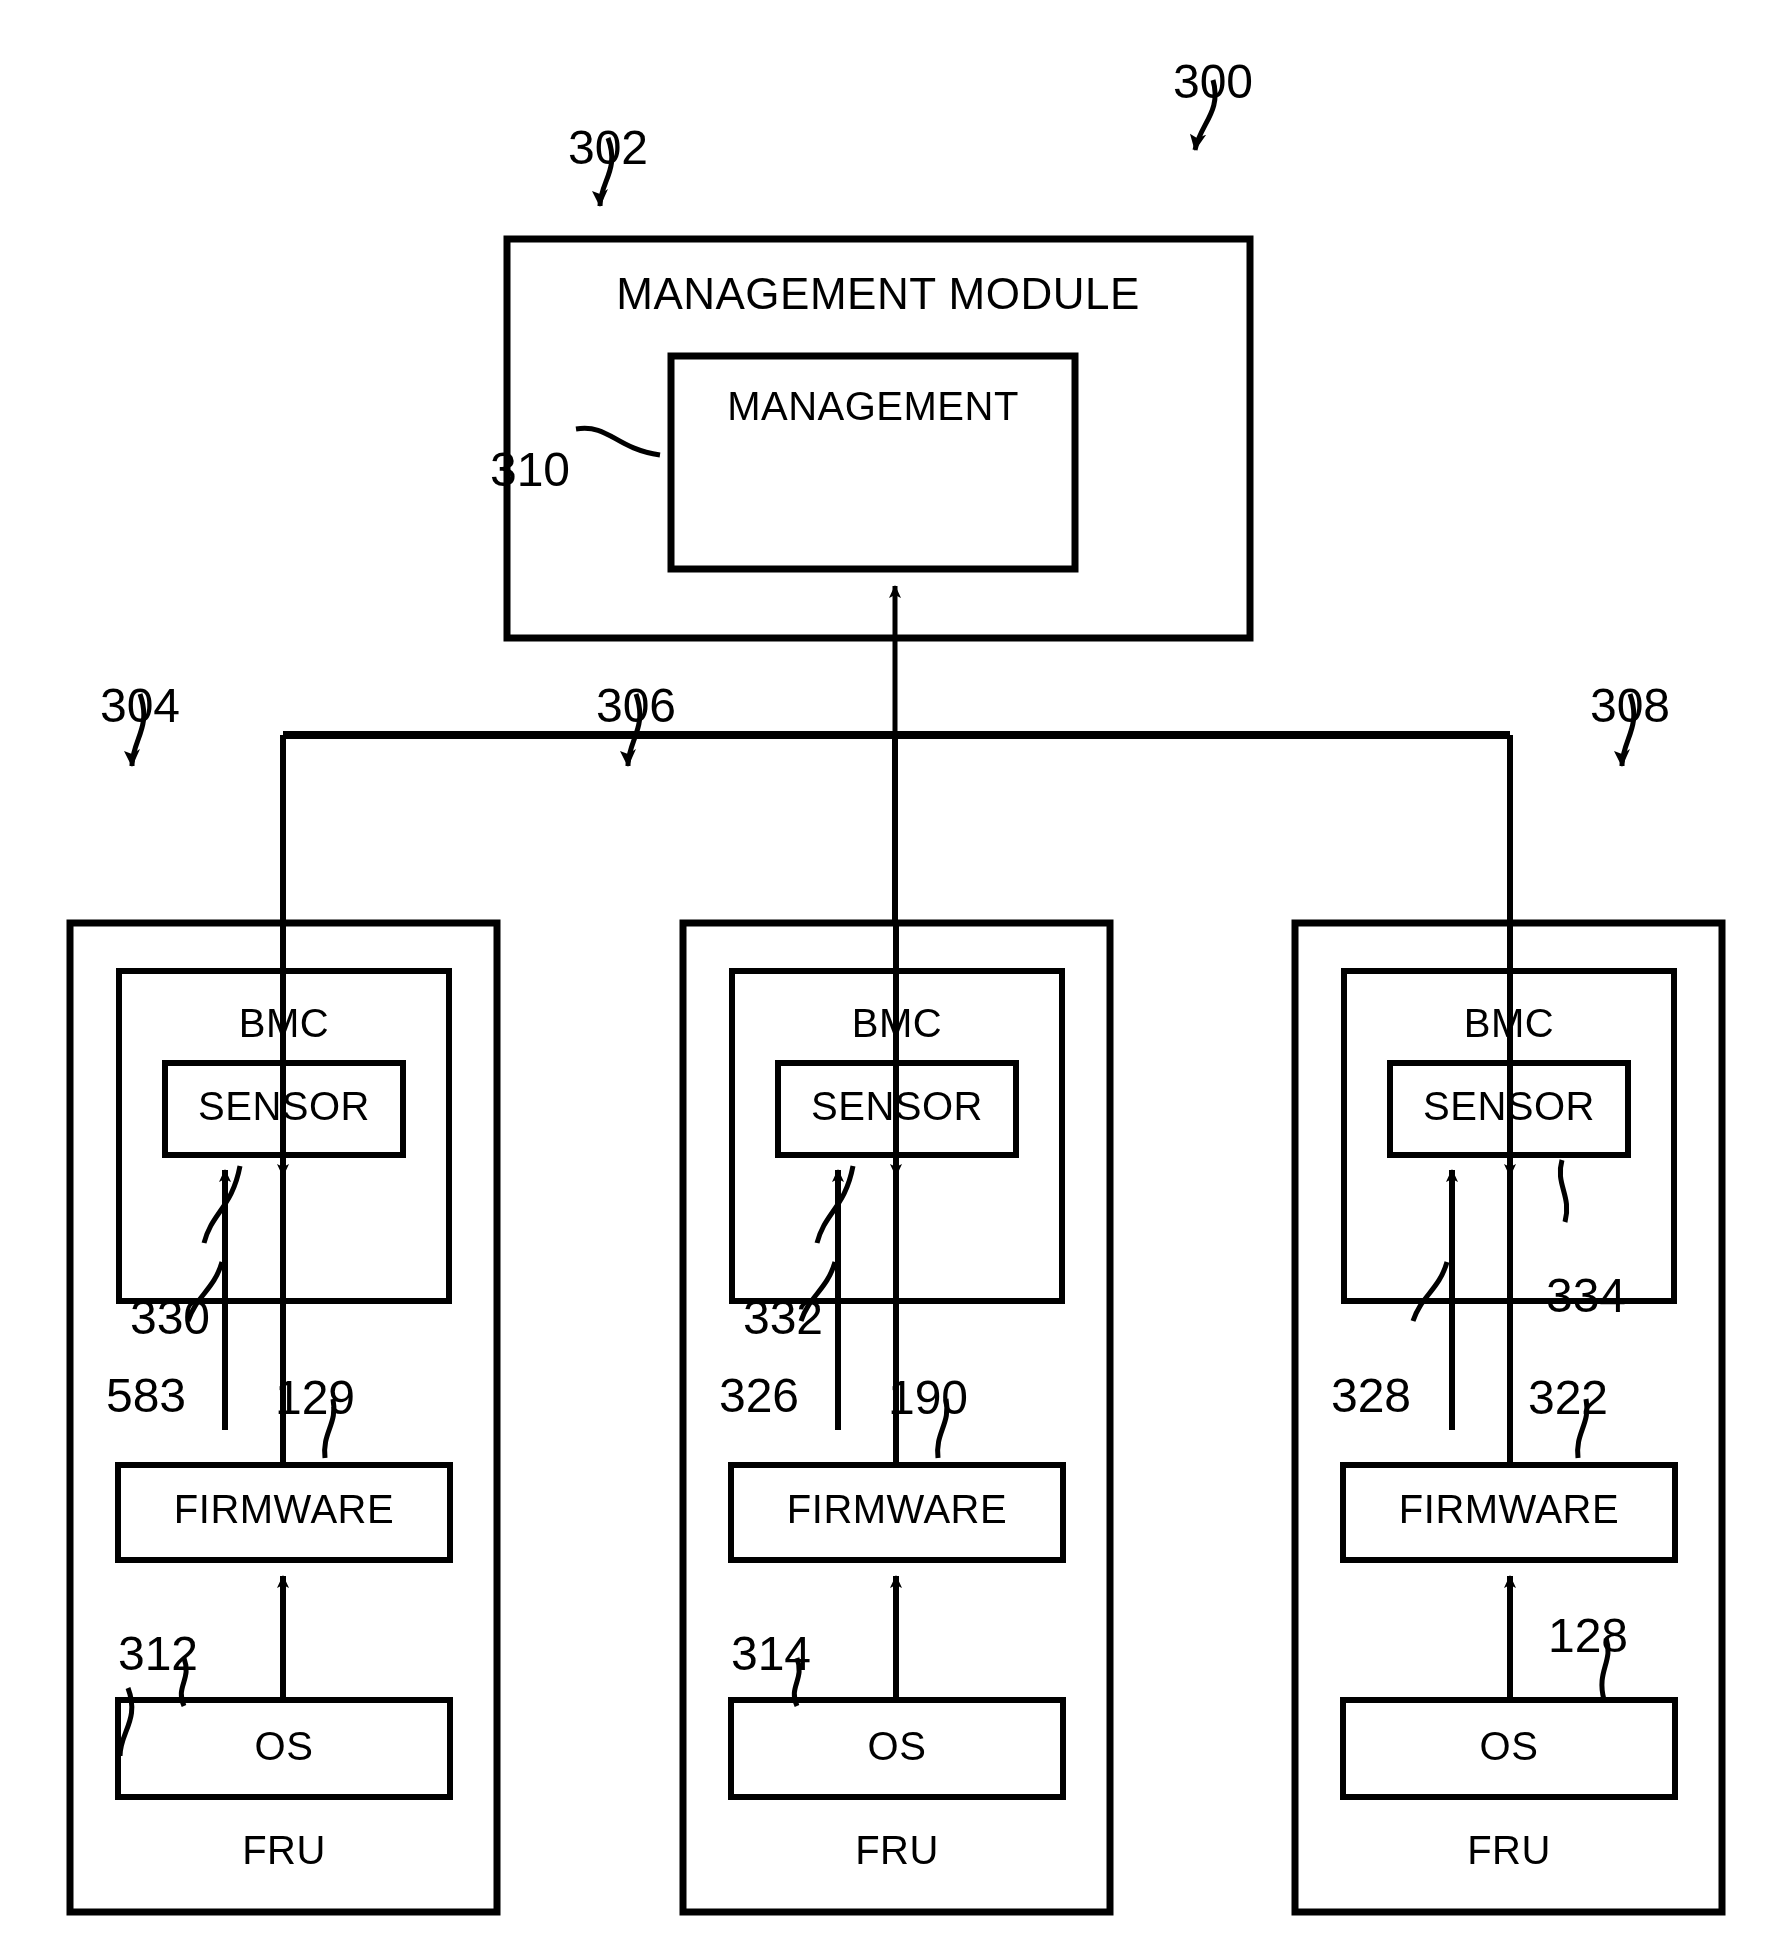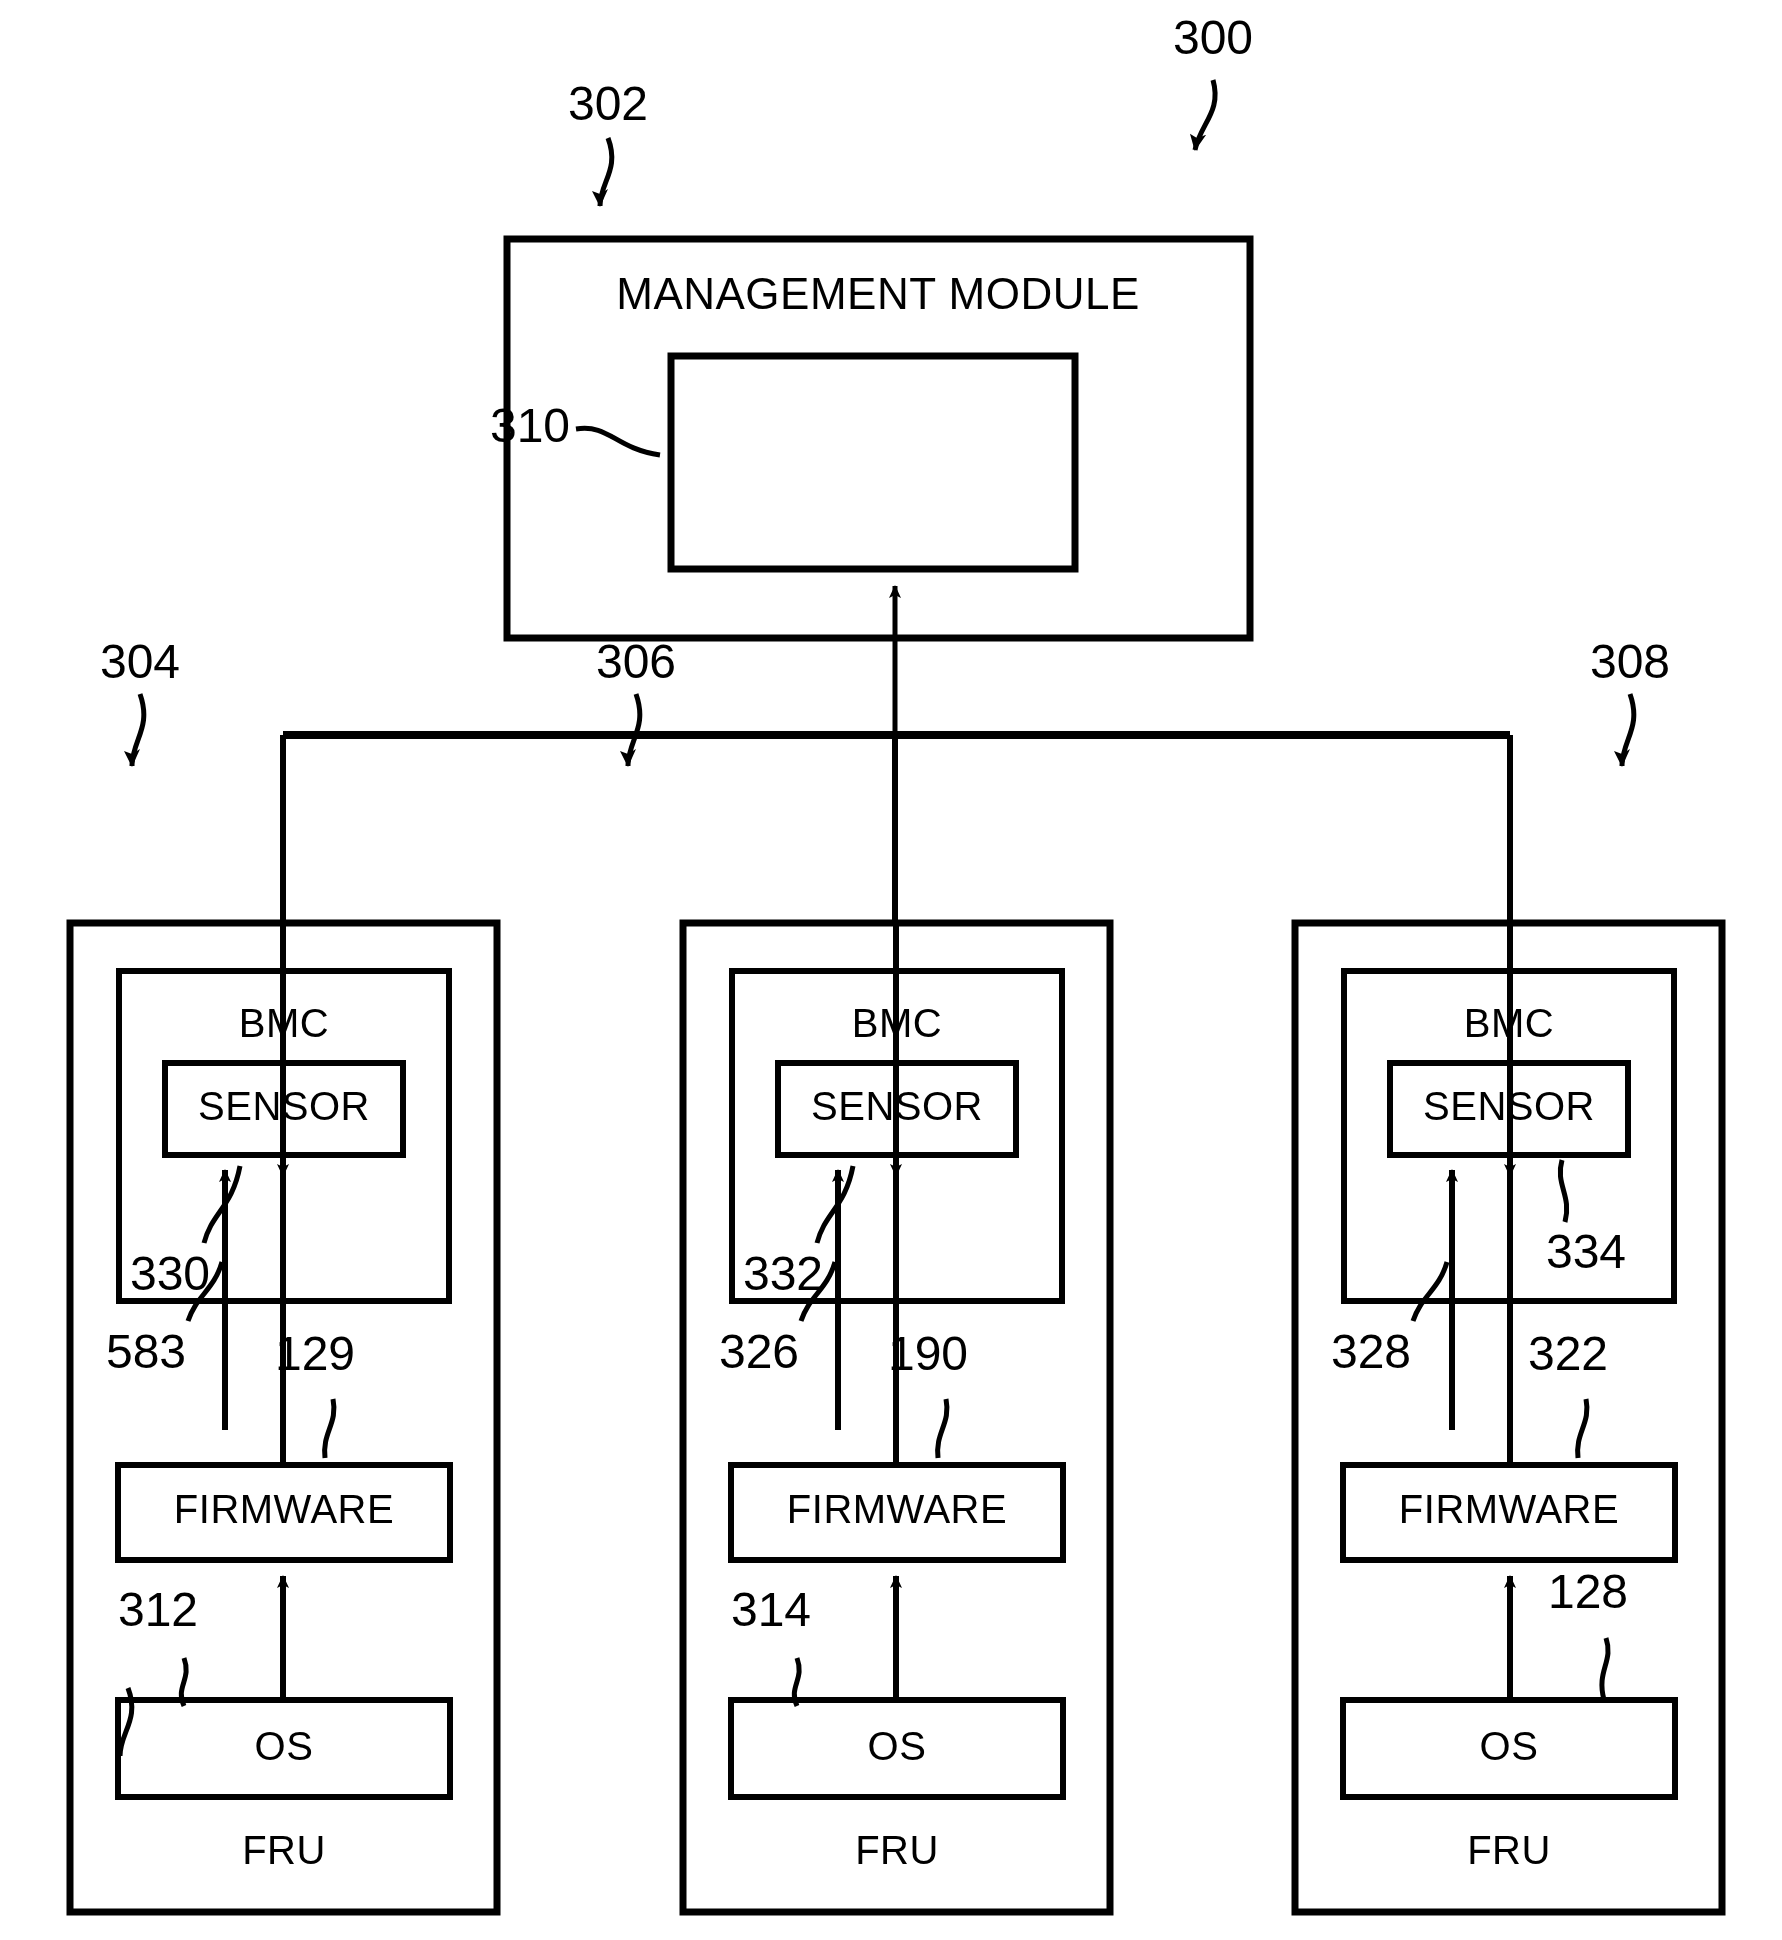--- a/index.html
+++ b/index.html
@@ -43,20 +43,21 @@
   .box-label.big {
     font-size: 44px;
   }
   .box-label.multiline {
     line-height: 1.16;
   }
   
   .ref-num {
     font-size: 48px;
     letter-spacing: 0px;
+    margin-top: 44px;
   }
   .centered {
     transform: translateX(-50%);
   }
 </style>
 </head>
 <body>
 
 <div id="figure-root">
 
@@ -182,20 +183,21 @@
     </g>
   </svg>
 
   <div class="ref-num centered" style="left:1213px; top:14px;">300</div>
 
   <div class="ref-num centered" style="left:608px; top:80px;">302</div>
   <div class="box-label big centered" style="left:878px; top:272px;">MANAGEMENT MODULE</div>
 
   <div class="ref-num centered" style="left:530px; top:402px;">310</div>
   <div class="box-label multiline centered" style="left:873px; top:383px; width:400px;">
+    <div>MANAGEMENT</div>
   </div>
 
   <div class="ref-num centered" style="left:140px; top:638px;">304</div>
   <div class="box-label centered" style="left:284px; top:1003px;">BMC</div>
   <div class="box-label centered" style="left:284px; top:1086px;">SENSOR</div>
   <div class="ref-num centered" style="left:170px; top:1250px;text-align:right;">330</div>
   <div class="ref-num centered" style="left:146px; top:1328px;">583</div>
   <div class="ref-num centered" style="left:315px; top:1330px;">129</div>
   <div class="box-label centered" style="left:284px; top:1489px;">FIRMWARE</div>
   <div class="ref-num centered" style="left:158px; top:1586px;">312</div>

